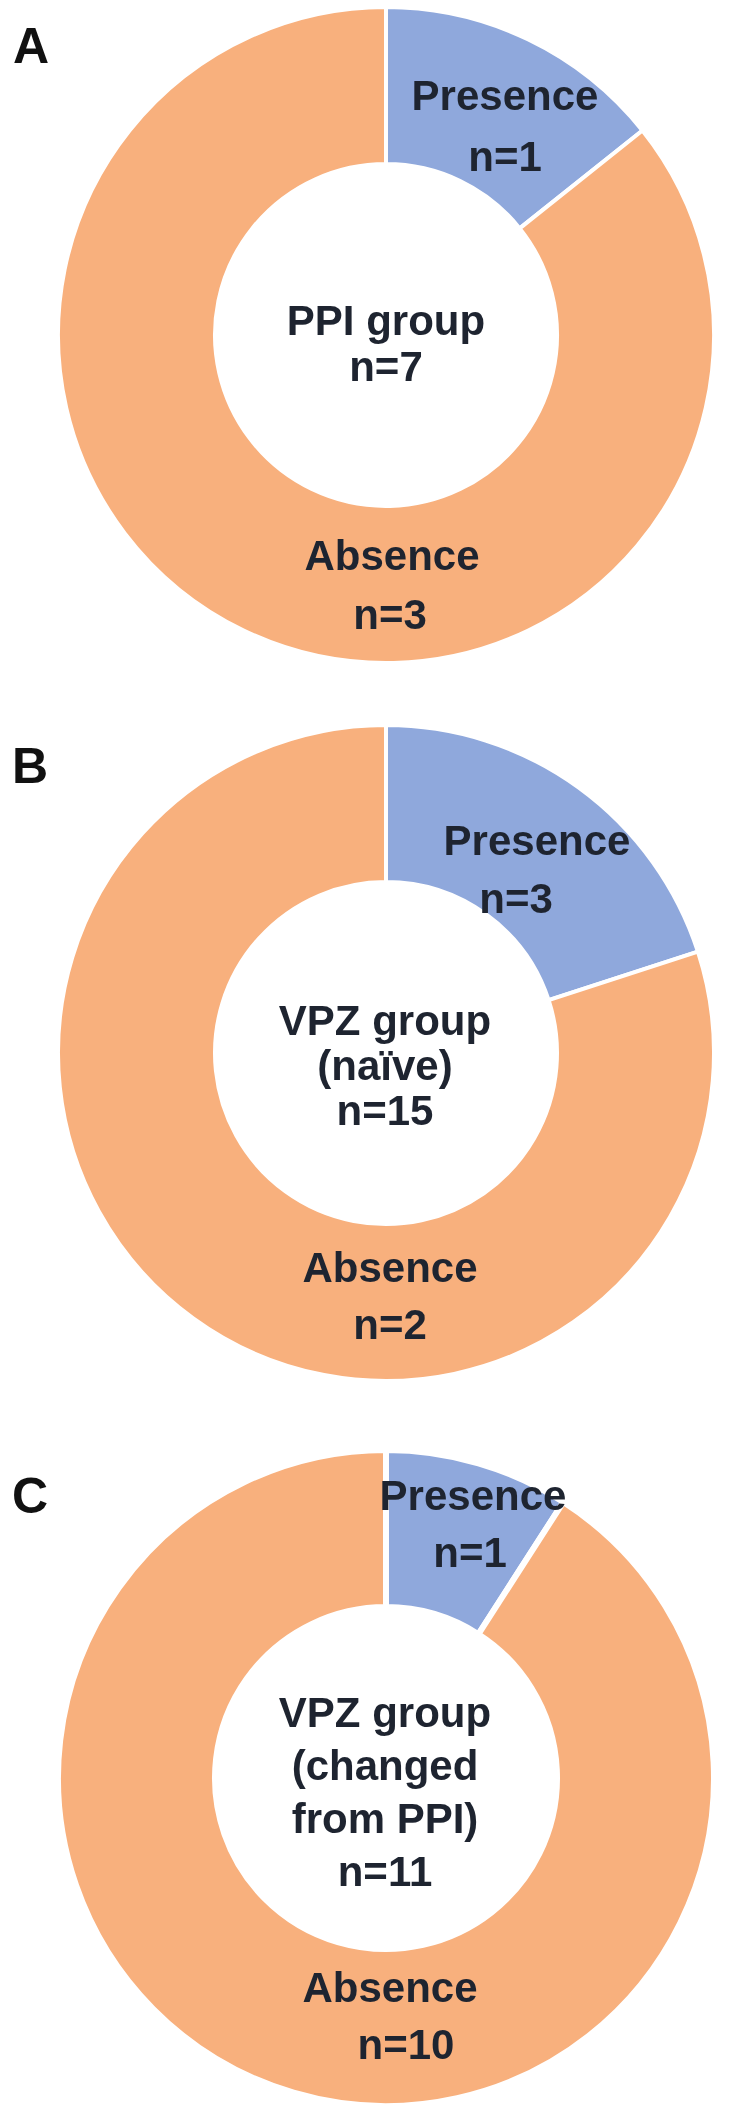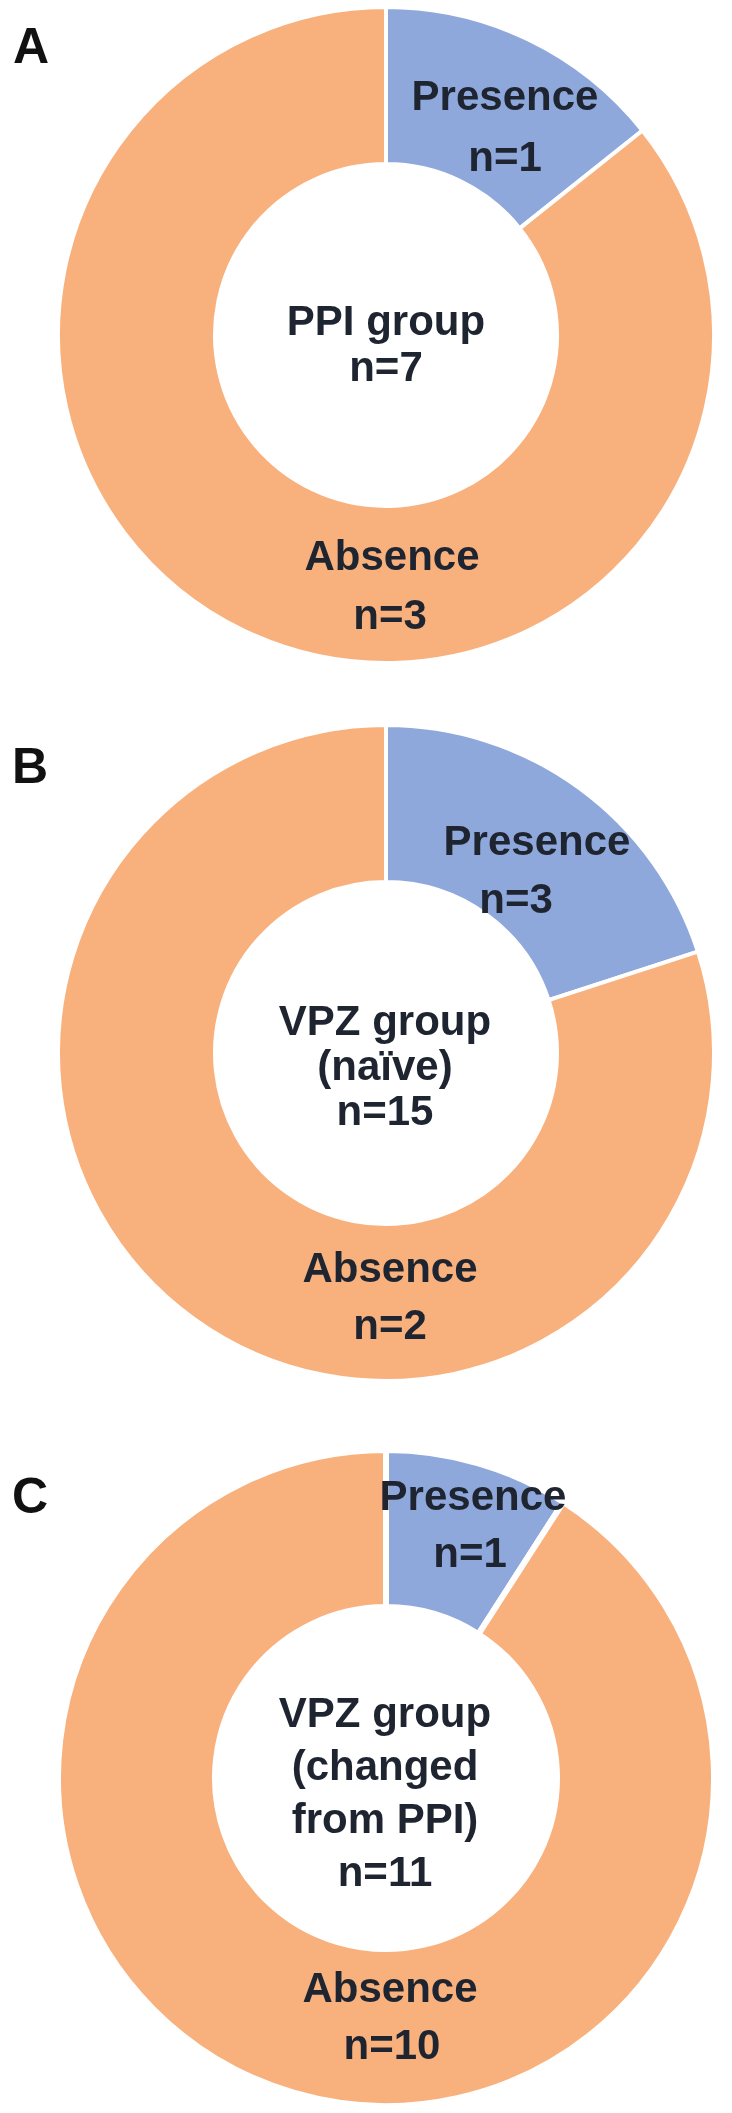--- a/index.html
+++ b/index.html
@@ -77,16 +77,16 @@
         <path d="M0.00,-328.00 A328,328 0 0 1 177.33,-275.93 L92.45,-143.85 A171,171 0 0 0 0.00,-171.00 Z" fill="#8FA8DC" stroke="#FFFFFF" stroke-width="6" stroke-linejoin="round"></path>
         <path d="M177.33,-275.93 A328,328 0 1 1 -0.00,-328.00 L-0.00,-171.00 A171,171 0 1 0 92.45,-143.85 Z" fill="#F8B07D" stroke="#FFFFFF" stroke-width="6" stroke-linejoin="round"></path>
       </svg>
     <div class="lbl" style="left:473px;top:1496px">Presence</div>
     <div class="lbl" style="left:470px;top:1553px">n=1</div>
     <div class="lbl center-text lh53" style="left:385px;top:1792px">VPZ group
 (changed
 from PPI)
 n=11</div>
     <div class="lbl" style="left:390px;top:1988px">Absence</div>
-    <div class="lbl" style="left:392px;top:2045px">n=10</div>
+    <div class="lbl" style="left:406px;top:2045px">n=10</div>
   </div>
 
 </div>
 
 </body></html>

